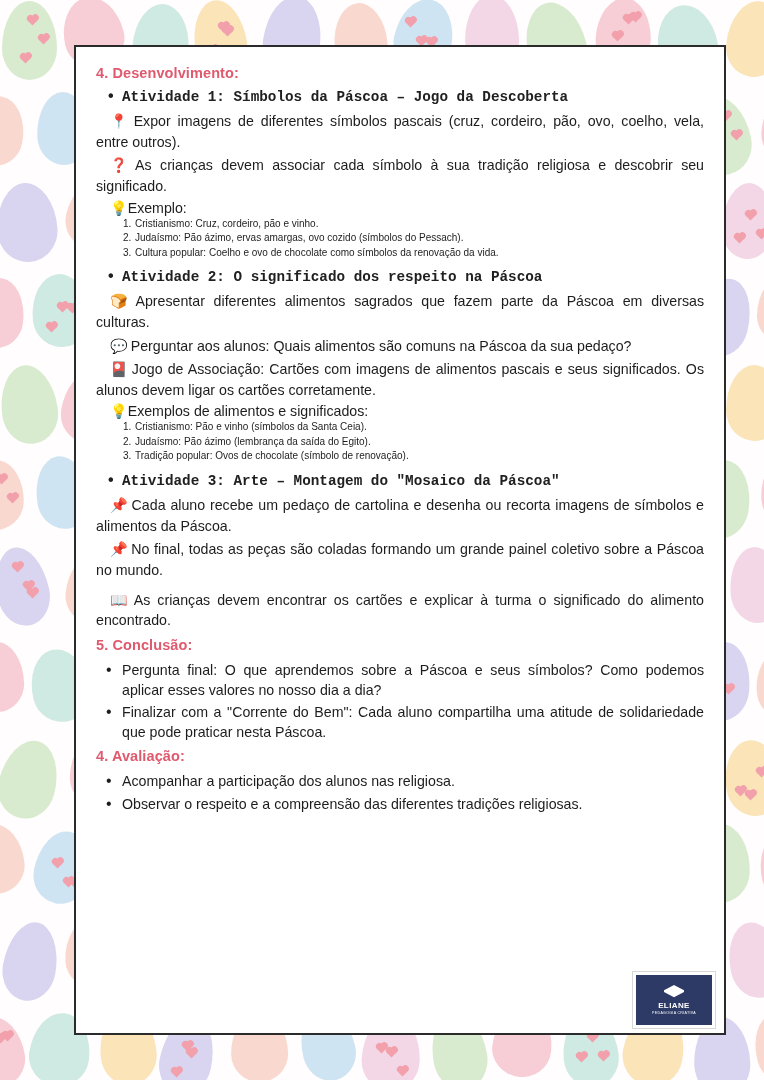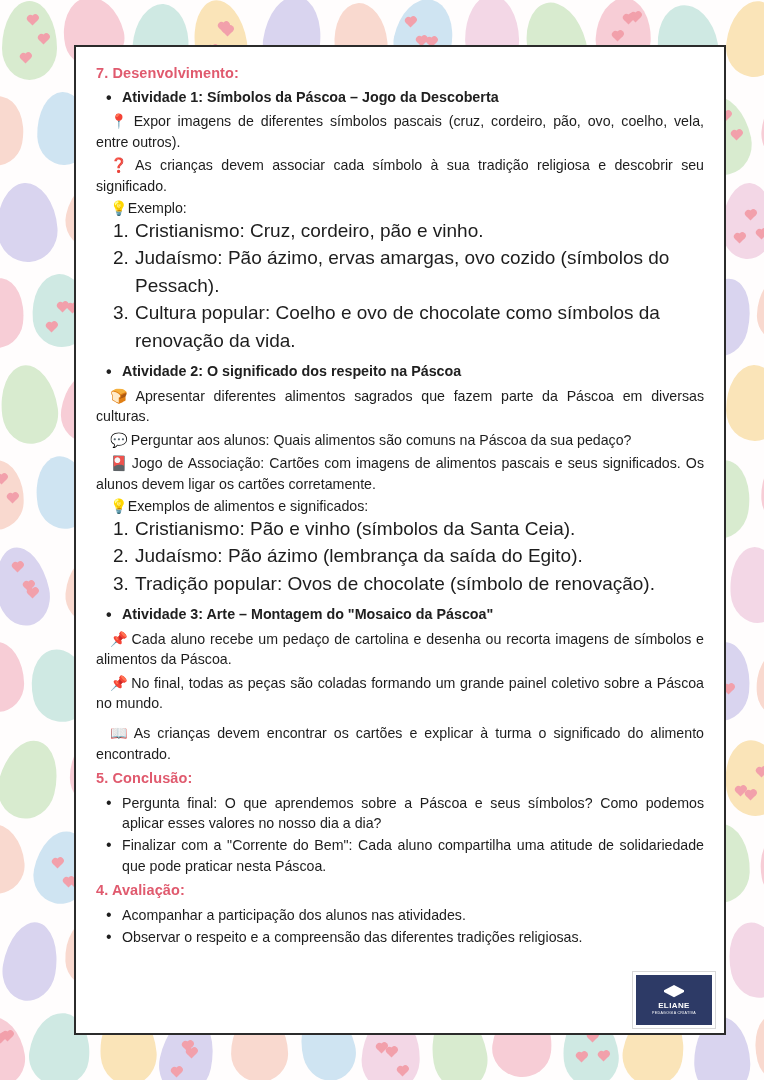--- a/index.html
+++ b/index.html
@@ -65,20 +65,21 @@
     font-size: 14.5px;
     margin: 6px 0 7px 0;
     letter-spacing: .1px;
   }
   #sheet .sec-title:first-child { margin-top: 2px; }
 
   ul.bullets {
     list-style: none;
     margin: 0 0 0 0;
     padding: 0;
+    font-family: Liberation Mono, monospace;
   }
   ul.bullets > li {
     position: relative;
     padding-left: 26px;
     margin: 0 0 4px 0;
     font-size: 14.3px;
     color: #202020;
     line-height: 1.35;
   }
   ul.bullets > li::before {
@@ -111,21 +112,21 @@
 
   p.example {
     margin: 1px 0 1px 14px;
     font-size: 14.2px;
     color: #1d1d1d;
   }
 
   ol.numbered {
     margin: 0 0 2px 0;
     padding-left: 38px;
-    font-size: 19px;
+    font-size: 10px;
     color: #1d1d1d;
     line-height: 1.45;
   }
   ol.numbered li { margin: 0; padding-left: 1px; }
 
   .blk { margin-bottom: 2px; }
   .gap { height: 6px; }
 
   ul.plain {
     list-style: none;
@@ -482,21 +483,21 @@
     <div class="heart" style="left: 578px; top: 1054px;"></div>
     <div class="heart" style="left: 589px; top: 1034px;"></div>
     <div class="heart" style="left: 600px; top: 1053px;"></div>
     <div class="egg" style="left: 624px; top: 1010px; width: 60px; height: 76px; background: rgb(250, 228, 184); transform: rotate(11deg);"></div>
     <div class="egg" style="left: 694px; top: 1017px; width: 56px; height: 79px; background: rgb(217, 212, 239); transform: rotate(-2deg);"></div>
     <div class="egg" style="left: 755px; top: 1013px; width: 52px; height: 70px; background: rgb(249, 217, 207); transform: rotate(-15deg);"></div>
   </div>
 
 <div id="sheet">
 
-  <div class="sec-title">7. Desenvolvimento:</div>
+  <div class="sec-title">4. Desenvolvimento:</div>
 
   <ul class="bullets">
     <li class="act-head">Atividade 1: Símbolos da Páscoa – Jogo da Descoberta</li>
   </ul>
   <div class="blk">
     <p class="para">
       <span class="emo">📍</span><span>Expor imagens de diferentes símbolos pascais (cruz, cordeiro, pão, ovo, coelho, vela, entre outros).</span>
     </p>
     <p class="para">
       <span class="emo">❓</span><span>As crianças devem associar cada símbolo à sua tradição religiosa e descobrir seu significado.</span>
@@ -559,21 +560,21 @@
   </div>
 
   <div class="sec-title">5. Conclusão:</div>
   <ul class="plain">
     <li>Pergunta final: O que aprendemos sobre a Páscoa e seus símbolos? Como podemos aplicar esses valores no nosso dia a dia?</li>
     <li>Finalizar com a "Corrente do Bem": Cada aluno compartilha uma atitude de solidariedade que pode praticar nesta Páscoa.</li>
   </ul>
 
   <div class="sec-title">4. Avaliação:</div>
   <ul class="plain">
-    <li>Acompanhar a participação dos alunos nas atividades.</li>
+    <li>Acompanhar a participação dos alunos nas religiosa.</li>
     <li>Observar o respeito e a compreensão das diferentes tradições religiosas.</li>
   </ul>
 
   <div id="logo-badge">
     <div id="logo-inner">
       <div id="logo-mark"></div>
       <div id="logo-name">ELIANE</div>
       <div id="logo-sub">PEDAGOGIA CRIATIVA</div>
     </div>
   </div>

